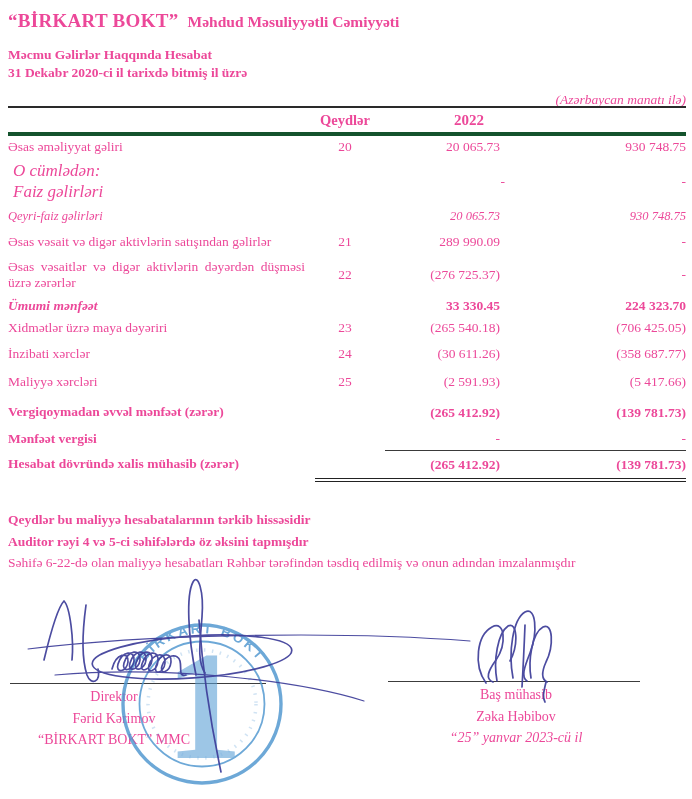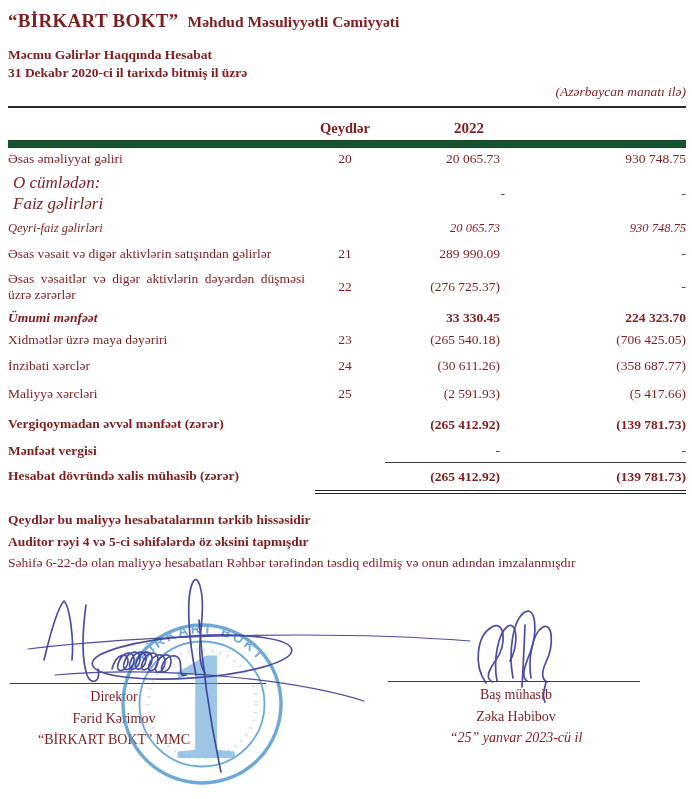--- a/index.html
+++ b/index.html
@@ -1,29 +1,29 @@
 <!DOCTYPE html>
 <html><head>
 <meta charset="utf-8">
 <style>
   html,body{margin:0;padding:0;background:#e8e8e8;}
   .page{
     position:relative;width:692px;height:799px;background:#ffffff;
-    font-family:"Liberation Serif", serif;color:#7f1d1d;overflow:hidden;
+    font-family:"Liberation Serif", serif;color:#ec4899;overflow:hidden;
     margin:0 auto;
   }
   
   .title-line{position:absolute;top:10px;left:8px;white-space:nowrap;}
   .co-name{font-size:19px;font-weight:bold;letter-spacing:.3px;}
   .co-suffix{font-size:15.5px;font-weight:bold;margin-left:9px;}
   .subtitle{position:absolute;top:46px;left:8px;font-weight:bold;font-size:13.5px;line-height:18px;}
-  .currency-note{position:absolute;top:84px;right:6px;font-style:italic;font-size:13.5px;}
+  .currency-note{position:absolute;top:92px;right:6px;font-style:italic;font-size:13.5px;}
   
   .fin-table{position:absolute;top:106px;left:8px;width:678px;border-top:2px solid #2a2a2a;}
-  .thead{display:flex;align-items:flex-end;border-bottom:8px solid #14532d;padding:12px 0 3px 0;font-weight:bold;}
+  .thead{display:flex;align-items:flex-end;border-bottom:4px solid #14532d;padding:4px 0 3px 0;font-weight:bold;}
   .h-label{width:297px;}
   .h-note{width:80px;text-align:center;font-size:14.5px;}
   .h-y1{width:115px;text-align:right;padding-right:16px;box-sizing:border-box;font-size:15px;}
   .h-y2{flex:1;text-align:right;padding-right:32px;box-sizing:border-box;font-size:15px;}
   .trow{display:flex;align-items:center;padding:3px 0;font-size:13.5px;}
   .c-label{width:297px;line-height:1.22;}
   .c-note{width:80px;text-align:center;}
   .c-v1{width:115px;text-align:right;}
   .c-v2{flex:1;text-align:right;}
   .mt2{margin-top:2px;}.mt3{margin-top:3px;}.mt4{margin-top:4px;}.mt6{margin-top:6px;}.mt8{margin-top:8px;}

